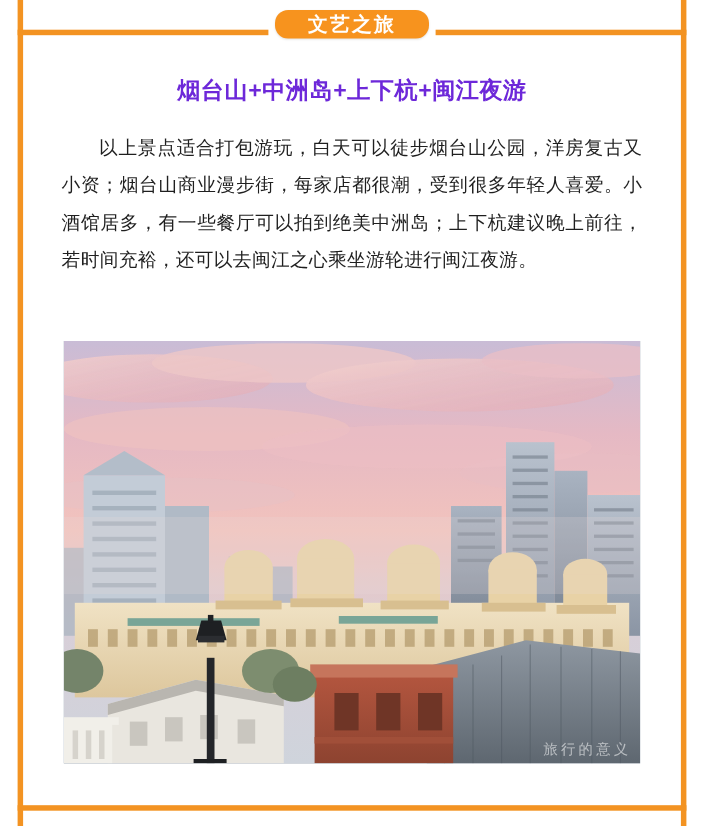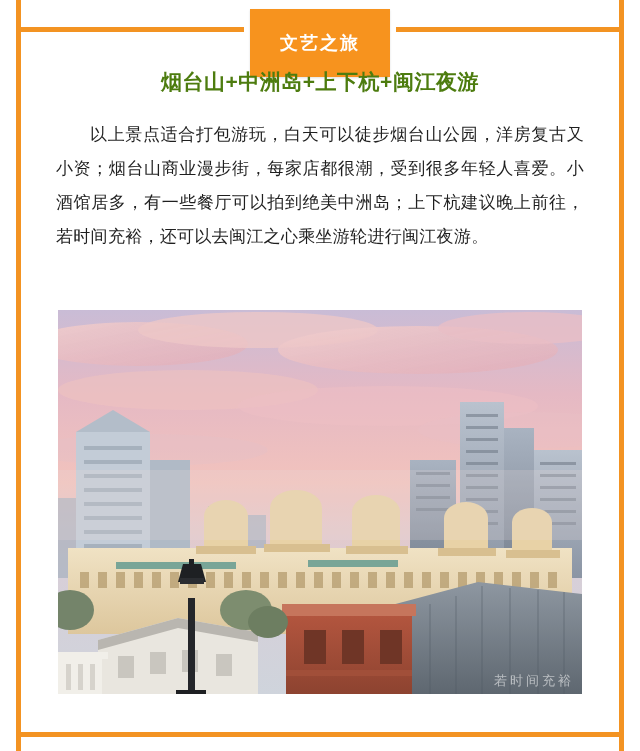--- a/index.html
+++ b/index.html
@@ -51,36 +51,36 @@
   .badge {
     position: absolute;
     top: 9px;
     left: 50%;
     transform: translateX(-50%);
     background: #f7931e;
     color: #ffffff;
     font-size: 18px;
     font-weight: bold;
     letter-spacing: 2px;
-    padding: 22px 30px;
-    border-radius: 0;
+    padding: 1px 30px;
+    border-radius: 12px;
     white-space: nowrap;
     box-shadow: 0 1px 2px rgba(0,0,0,0.12);
   }
 
   
   .headline {
     position: absolute;
     top: 68px;
     left: 0;
     width: 640px;
     text-align: center;
     font-size: 21px;
     font-weight: bold;
-    color: #4d7c0f;
+    color: #6d28d9;
     letter-spacing: 0.5px;
   }
 
   
   .body-text {
     position: absolute;
     top: 118px;
     left: 56px;
     width: 528px;
     font-size: 17px;
@@ -337,16 +337,16 @@
       <g>
         <rect x="130" y="288" width="7" height="96" fill="#24262a"></rect>
         <polygon points="120,272 148,272 143,254 125,254" fill="#1e2023"></polygon>
         <rect x="122" y="268" width="24" height="6" fill="#2b2d31"></rect>
         <rect x="131" y="249" width="5" height="7" fill="#1e2023"></rect>
         <rect x="118" y="380" width="30" height="4" fill="#1e2023"></rect>
       </g>
 
       <rect x="0" y="160" width="524" height="70" fill="#e8dcdc" opacity="0.22"></rect>
     </svg>
-    <div class="watermark">若时间充裕</div>
+    <div class="watermark">旅行的意义</div>
   </div>
 
 </div>
 
 </body></html>

